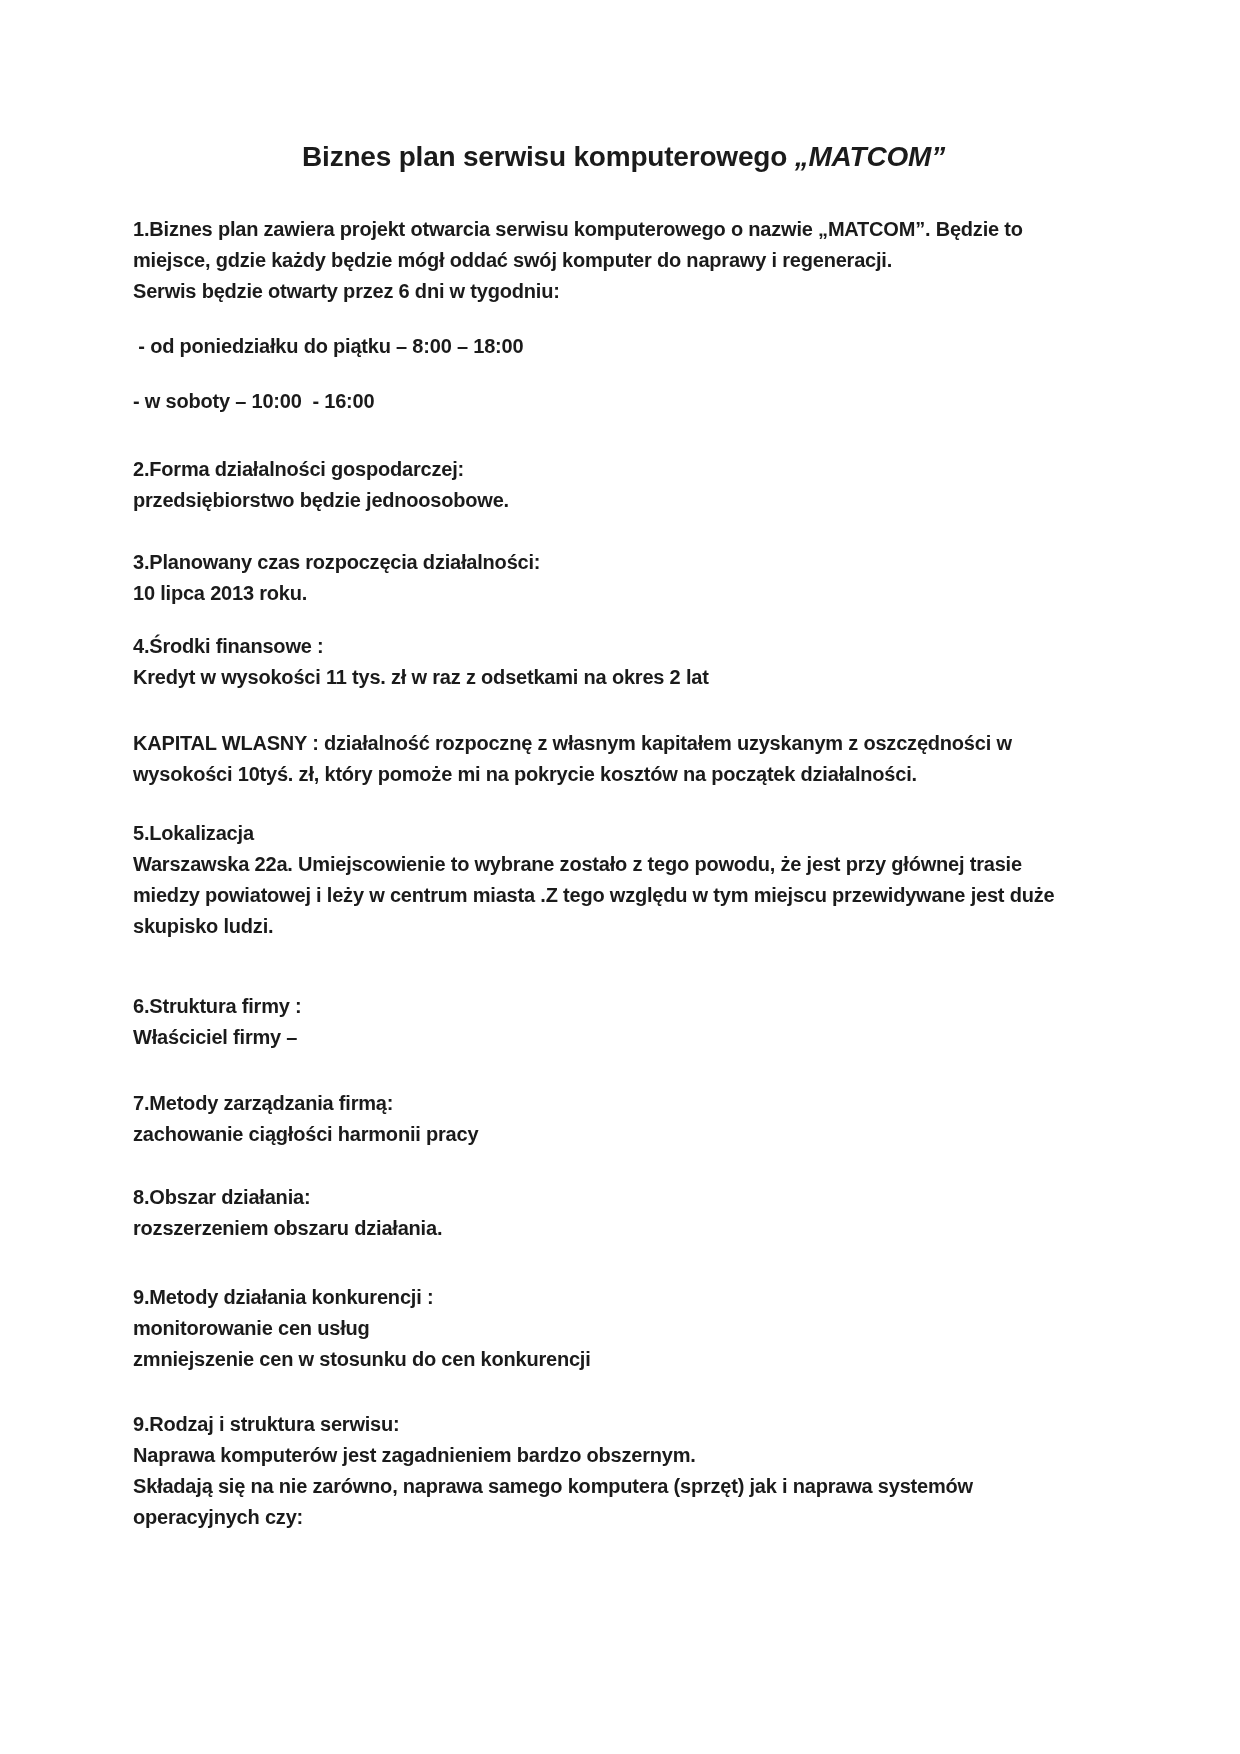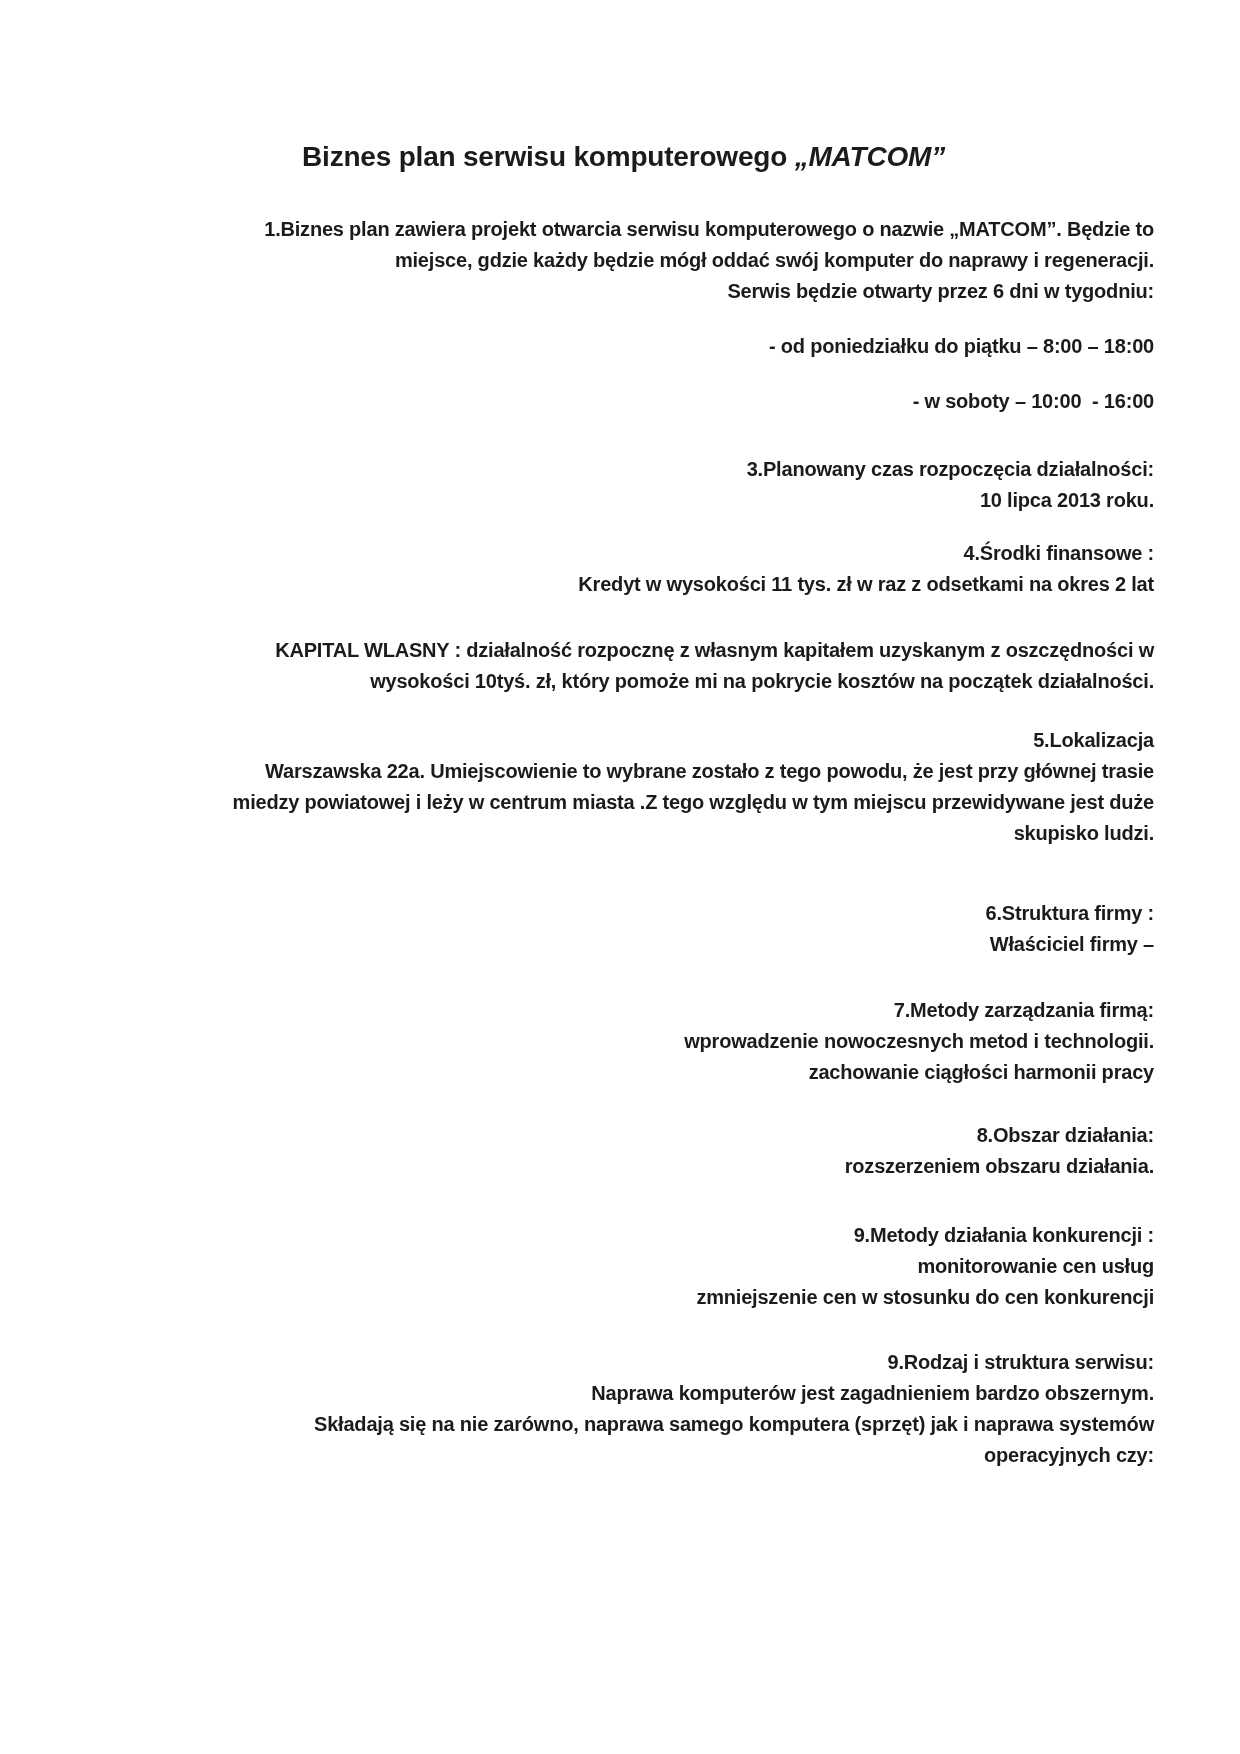--- a/index.html
+++ b/index.html
@@ -30,21 +30,20 @@
     line-height: 34px;
     margin: 0 40px 40px 0;
     white-space: nowrap;
   }
   .doc-title .brand {
     font-style: italic;
     font-weight: 700;
   }
   .para {
     margin: 0;
-    text-align: right;
   }
   .ln {
     white-space: pre-wrap;
     min-height: 31px;
   }
 </style>
 </head>
 <body>
 
 <div class="page">
@@ -58,20 +57,24 @@
   </div>
 
   <div class="para" style="margin-bottom:24px">
     <div class="ln"> - od poniedziałku do piątku – 8:00 – 18:00</div>
   </div>
 
   <div class="para" style="margin-bottom:37px">
     <div class="ln">- w soboty – 10:00  - 16:00</div>
   </div>
 
+  <div class="para" style="margin-bottom:31px">
+    <div class="ln">2.Forma działalności gospodarczej:</div>
+    <div class="ln">przedsiębiorstwo będzie jednoosobowe.</div>
+  </div>
 
   <div class="para" style="margin-bottom:22px">
     <div class="ln">3.Planowany czas rozpoczęcia działalności:</div>
     <div class="ln">10 lipca 2013 roku.</div>
   </div>
 
   <div class="para" style="margin-bottom:35px">
     <div class="ln">4.Środki finansowe :</div>
     <div class="ln">Kredyt w wysokości 11 tys. zł w raz z odsetkami na okres 2 lat</div>
   </div>
@@ -88,21 +91,20 @@
     <div class="ln">skupisko ludzi.</div>
   </div>
 
   <div class="para" style="margin-bottom:35px">
     <div class="ln">6.Struktura firmy :</div>
     <div class="ln">Właściciel firmy –</div>
   </div>
 
   <div class="para" style="margin-bottom:32px">
     <div class="ln">7.Metody zarządzania firmą:</div>
-    <div class="ln">wprowadzenie nowoczesnych metod i technologii.</div>
     <div class="ln">zachowanie ciągłości harmonii pracy</div>
   </div>
 
   <div class="para" style="margin-bottom:38px">
     <div class="ln">8.Obszar działania:</div>
     <div class="ln">rozszerzeniem obszaru działania.</div>
   </div>
 
   <div class="para" style="margin-bottom:34px">
     <div class="ln">9.Metody działania konkurencji :</div>

